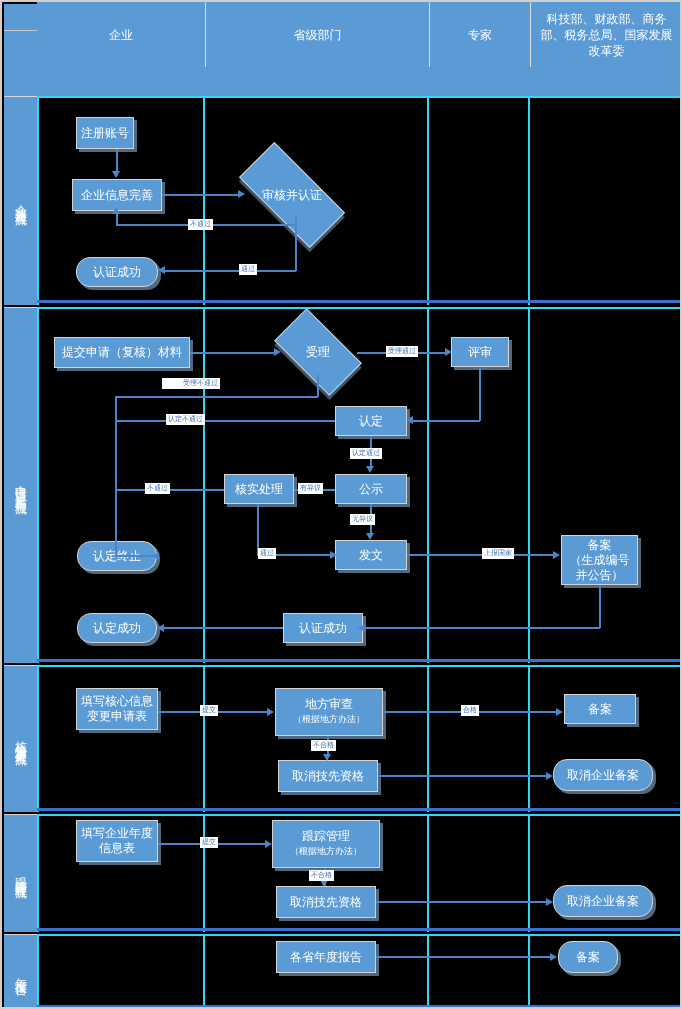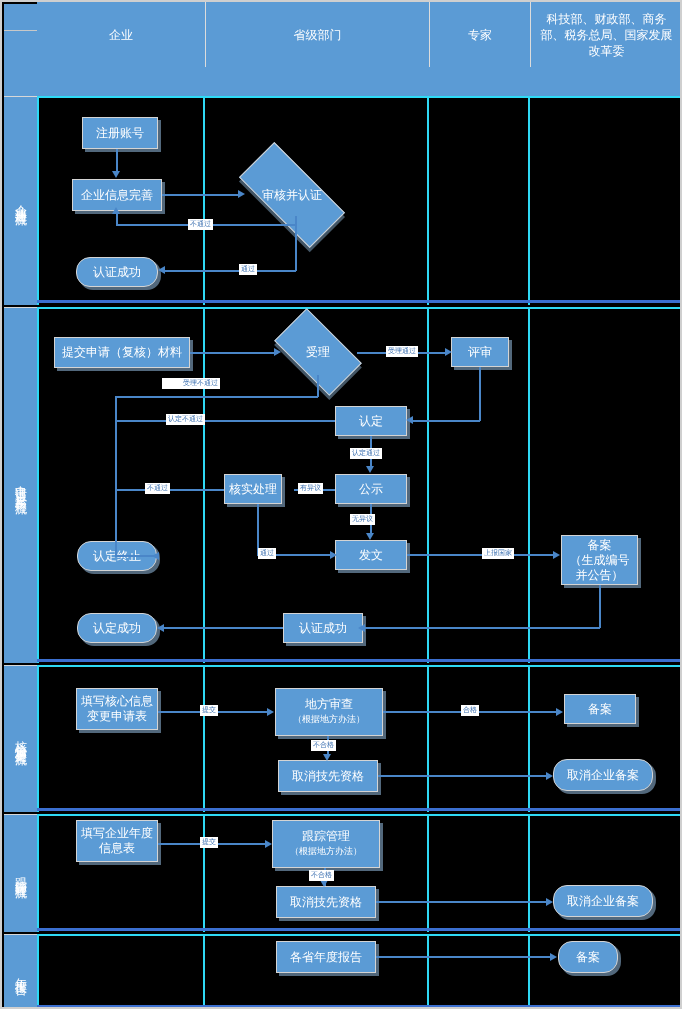--- a/index.html
+++ b/index.html
@@ -89,21 +89,21 @@
   <div class="lane-body" style="top:94px;width:645px;height:209px;">
     <div class="hrule" style="left:0;top:0;width:645px;"></div>
     <div class="vrule cy" style="left:0;top:0;height:209px;"></div>
     <div class="vrule cy" style="left:166px;top:0;height:209px;"></div>
     <div class="vrule cy" style="left:390px;top:0;height:209px;"></div>
     <div class="vrule cy" style="left:491px;top:0;height:209px;"></div>
     <div class="vrule cy" style="left:643px;top:0;height:209px;"></div>
     <div class="hrule blu" style="left:0;top:204px;width:645px;"></div>
   </div>
 
-  <div class="node" style="left:80px;top:115px;width:76px;height:32px;">注册账号</div>
+  <div class="node" style="left:74px;top:115px;width:58px;height:32px;">注册账号</div>
   <div class="node" style="left:70px;top:177px;width:90px;height:32px;">企业信息完善</div>
   <div class="node diamond" style="left:240px;top:168px;width:100px;height:50px;">
     <div class="dshape"></div>
       <div class="dtext">审核并认证</div>
   </div>
   <div class="node round" style="left:74px;top:255px;width:82px;height:30px;">认证成功</div>
 
   <div class="conn v" style="left:114px;top:147px;height:22px;"></div>
   <div class="arrow d" style="left:110px;top:169px;"></div>
 
@@ -132,21 +132,21 @@
     <div class="hrule blu" style="left:0;top:352px;width:645px;"></div>
   </div>
 
   <div class="node" style="left:52px;top:335px;width:136px;height:31px;">提交申请（复核）材料</div>
   <div class="node diamond" style="left:277px;top:327px;width:78px;height:46px;">
     <div class="dshape"></div>
       <div class="dtext">受理</div>
   </div>
   <div class="node" style="left:449px;top:335px;width:58px;height:30px;">评审</div>
   <div class="node" style="left:333px;top:404px;width:72px;height:30px;">认定</div>
-  <div class="node" style="left:222px;top:472px;width:58px;height:30px;">核实处理</div>
+  <div class="node" style="left:222px;top:472px;width:70px;height:30px;">核实处理</div>
   <div class="node" style="left:333px;top:472px;width:72px;height:30px;">公示</div>
   <div class="node" style="left:333px;top:538px;width:72px;height:30px;">发文</div>
   <div class="node round" style="left:75px;top:539px;width:80px;height:30px;">认定终止</div>
   <div class="node round" style="left:75px;top:611px;width:80px;height:30px;">认定成功</div>
   <div class="node" style="left:281px;top:611px;width:80px;height:30px;">认证成功</div>
   <div class="node" style="left:559px;top:533px;width:77px;height:50px;flex-direction:column;">
     <span>备案</span>
     <span>（生成编号</span>
     <span>并公告）</span>
   </div>

